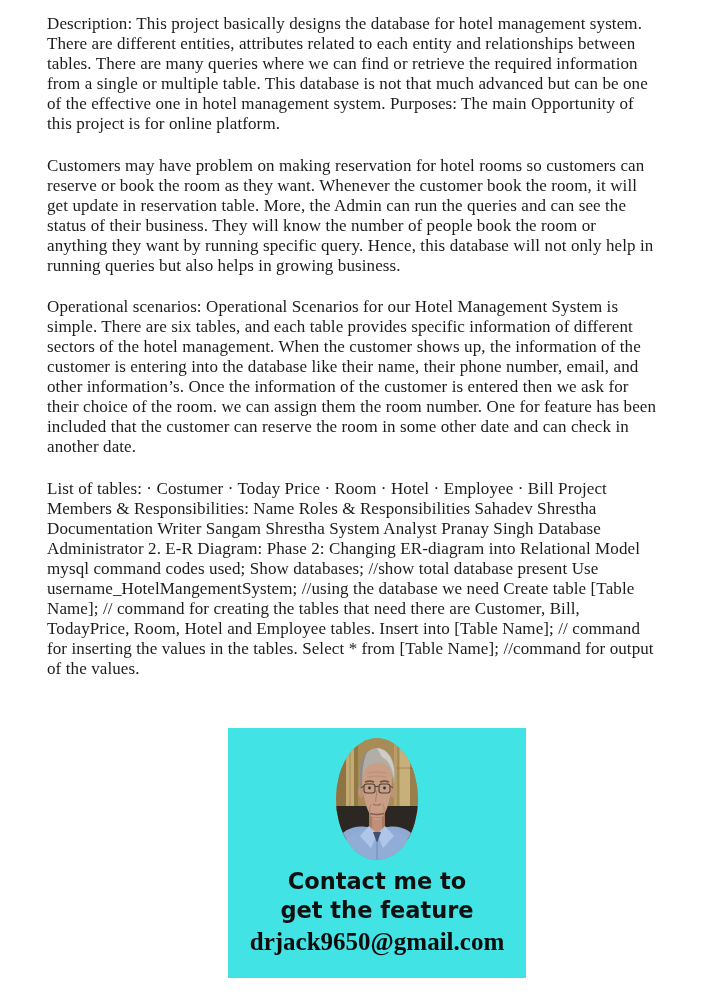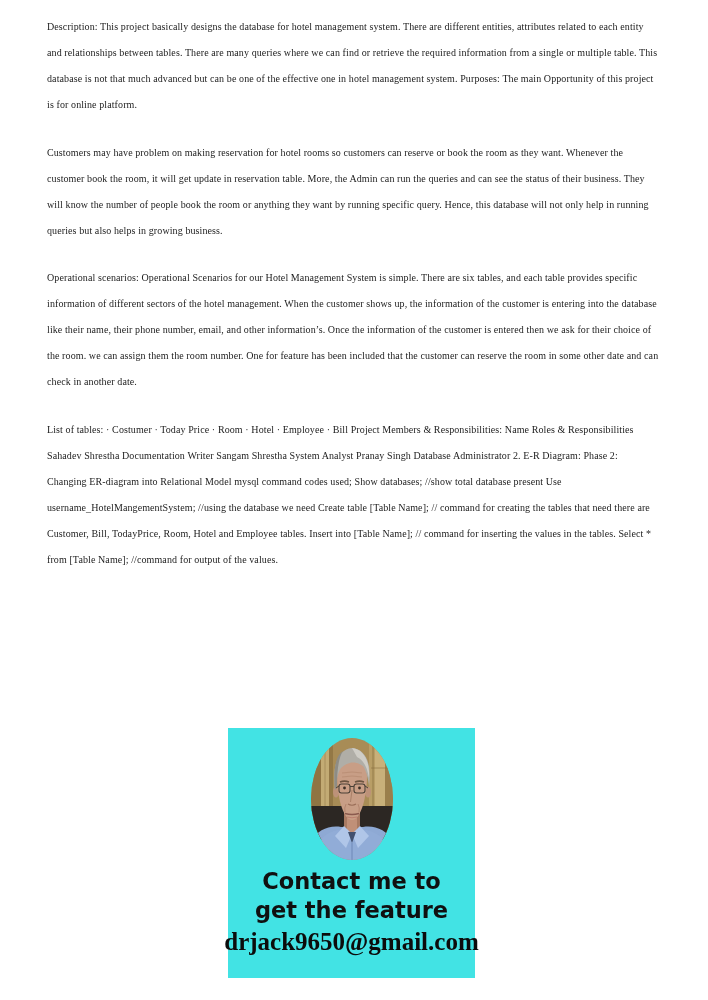--- a/index.html
+++ b/index.html
@@ -16,31 +16,31 @@
     font-family: "Liberation Serif", serif;
   }
   .doc-text {
     position: absolute;
     left: 47px;
     top: 14px;
     width: 613px;
     color: #1c1c1c;
   }
   .doc-text p {
-    font-size: 10px;
-    line-height: 26px;
+    font-size: 17px;
+    line-height: 20px;
     margin: 0 0 21.5px 0;
     text-align: left;
     letter-spacing: 0.1px;
   }
   .contact-card {
     position: absolute;
     left: 228px;
     top: 728px;
-    width: 247px;
+    width: 298px;
     height: 250px;
     background: #42e3e4;
     display: flex;
     flex-direction: column;
     align-items: center;
   }
   .portrait {
     margin-top: 10px;
     width: 82px;
     height: 122px;

